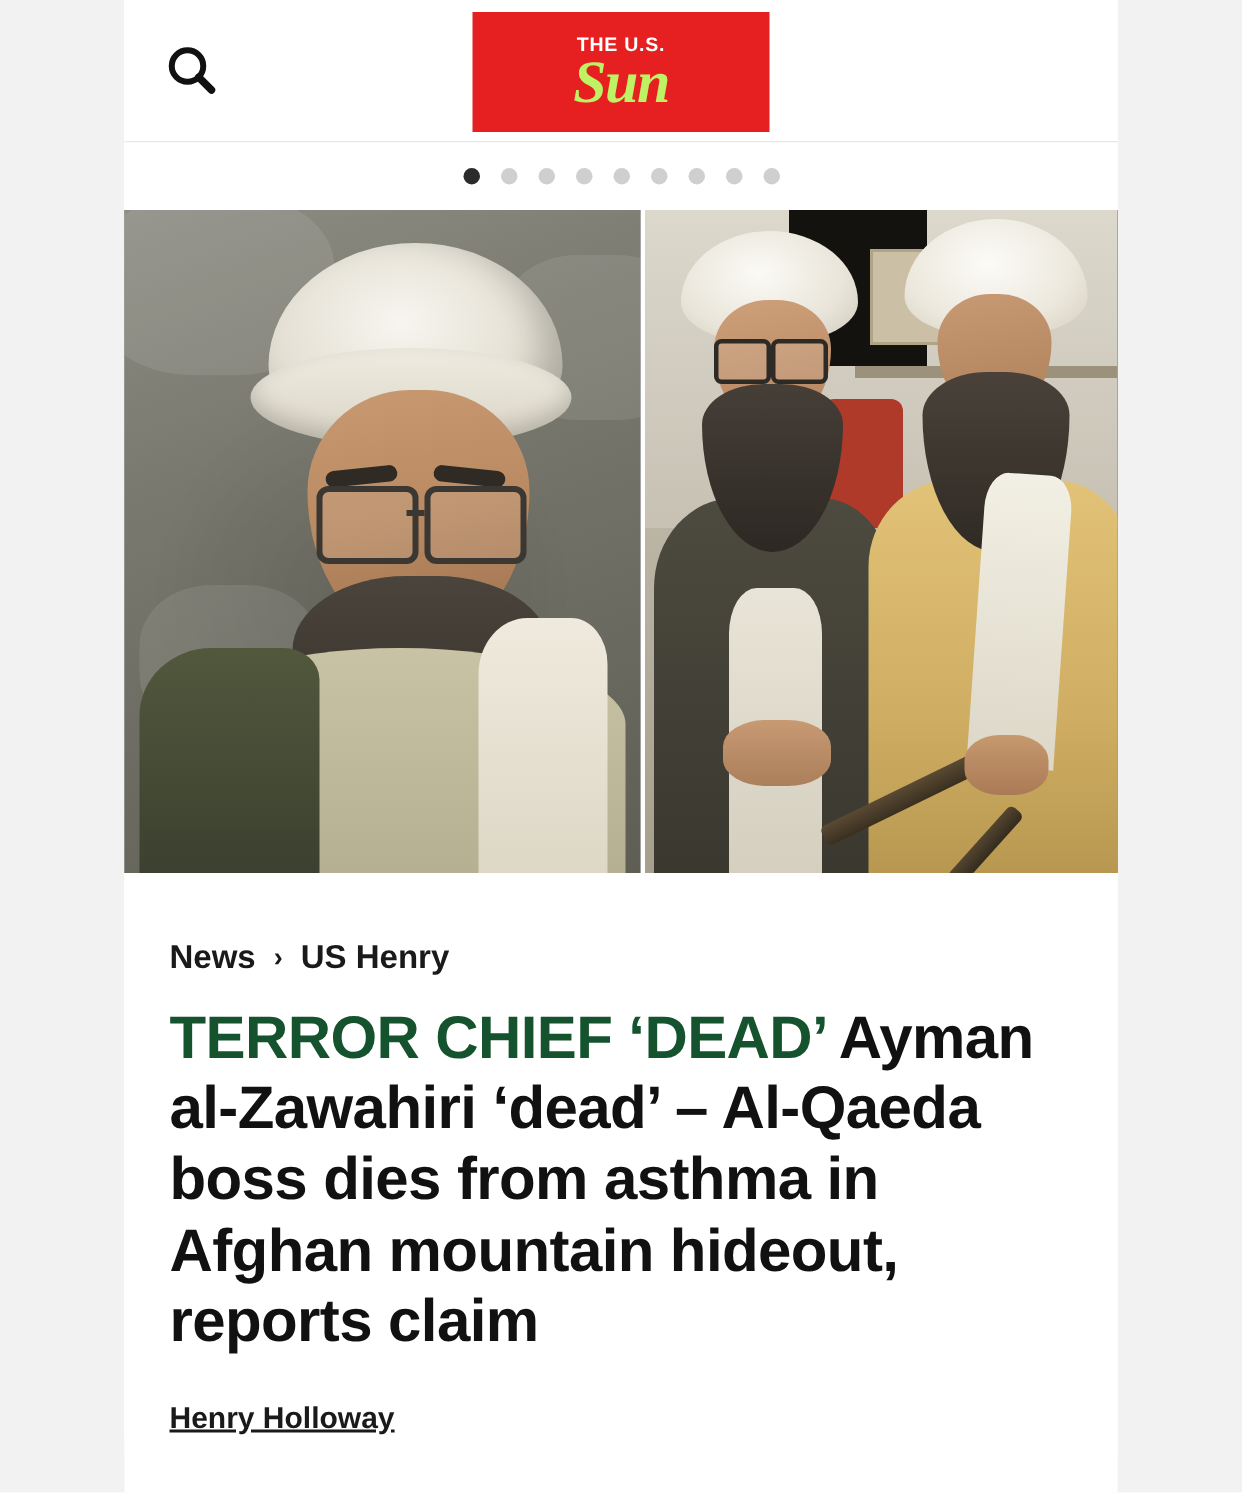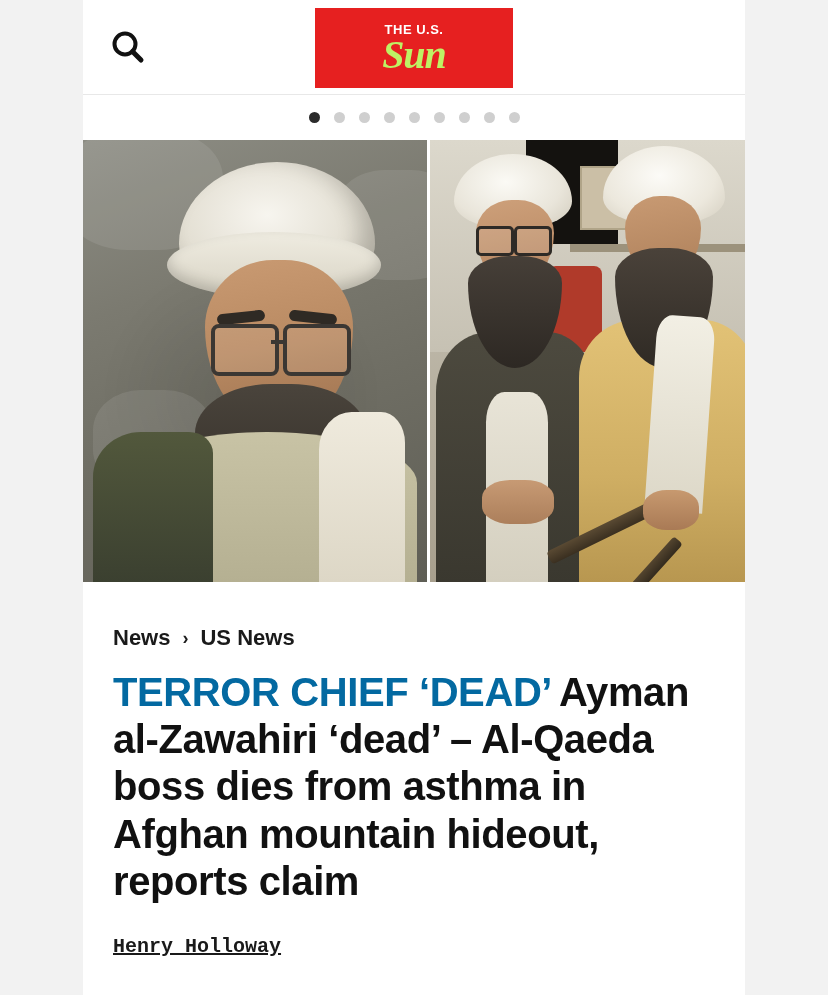--- a/index.html
+++ b/index.html
@@ -449,32 +449,32 @@
   .headline {
     margin: 18px 0 0 0;
     font-size: 40px;
     line-height: 1.18;
     font-weight: bold;
     color: #111111;
     letter-spacing: -0.4px;
     font-family: "Liberation Sans", sans-serif;
   }
   .kicker {
-    color: #0369a1;
+    color: #14532d;
   }
 
   .byline {
     margin-top: 30px;
     font-size: 20px;
     font-weight: bold;
     color: #1a1a1a;
     text-decoration: underline;
     cursor: pointer;
     display: inline-block;
-    font-family: Liberation Mono, monospace;
+    font-family: Liberation Sans, sans-serif;
   }
 
   .timestamps {
     margin-top: 14px;
     font-size: 20px;
     color: #1a1a1a;
     display: flex;
     align-items: center;
     gap: 10px;
     font-family: "Liberation Sans", sans-serif;
@@ -570,21 +570,21 @@
         <div class="rifle2"></div>
         <div class="man2-hand"></div>
       </div>
     </div>
 
     <div class="article">
 
       <div class="breadcrumb">
         <a>News</a>
         <span class="crumb-sep">›</span>
-        <a>US News</a>
+        <a>US Henry</a>
       </div>
 
       <h1 class="headline"><span class="kicker">TERROR CHIEF ‘DEAD’</span><span> Ayman al-Zawahiri ‘dead’ – Al-Qaeda boss dies from asthma in Afghan mountain hideout, reports claim</span></h1>
 
       <a class="byline">Henry Holloway</a>
 
     </div>
 
   </div>
 </div>

